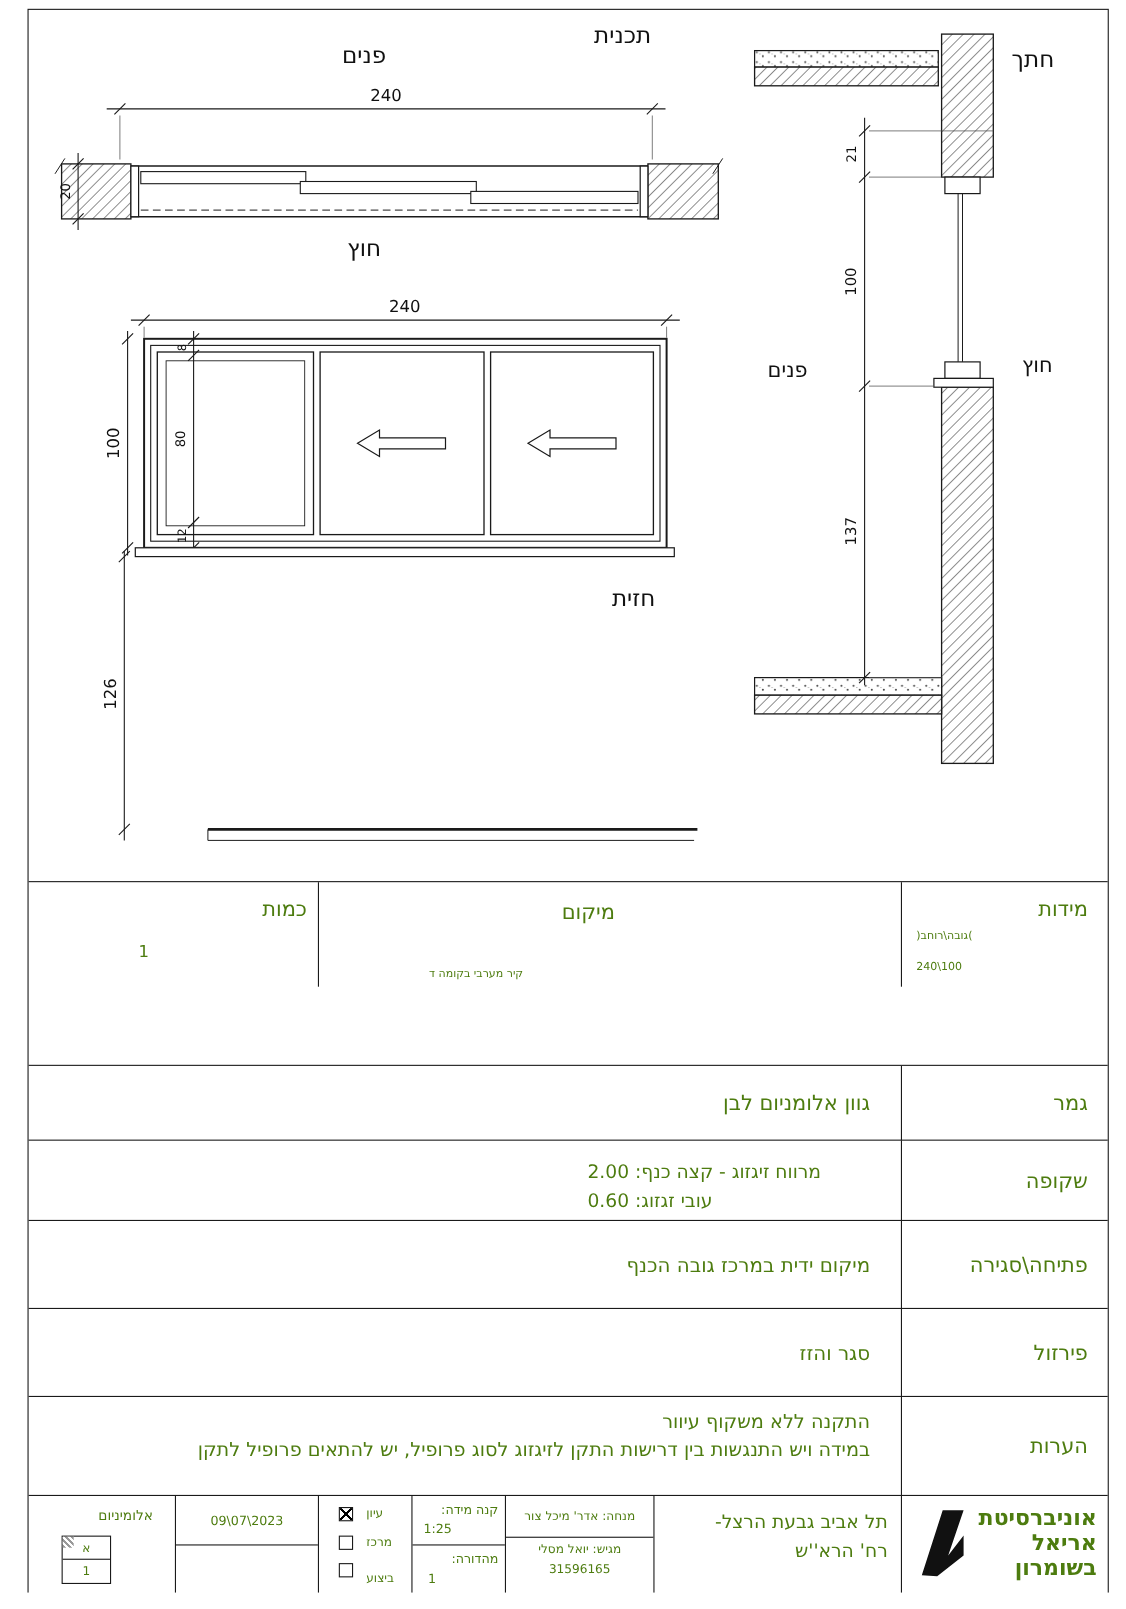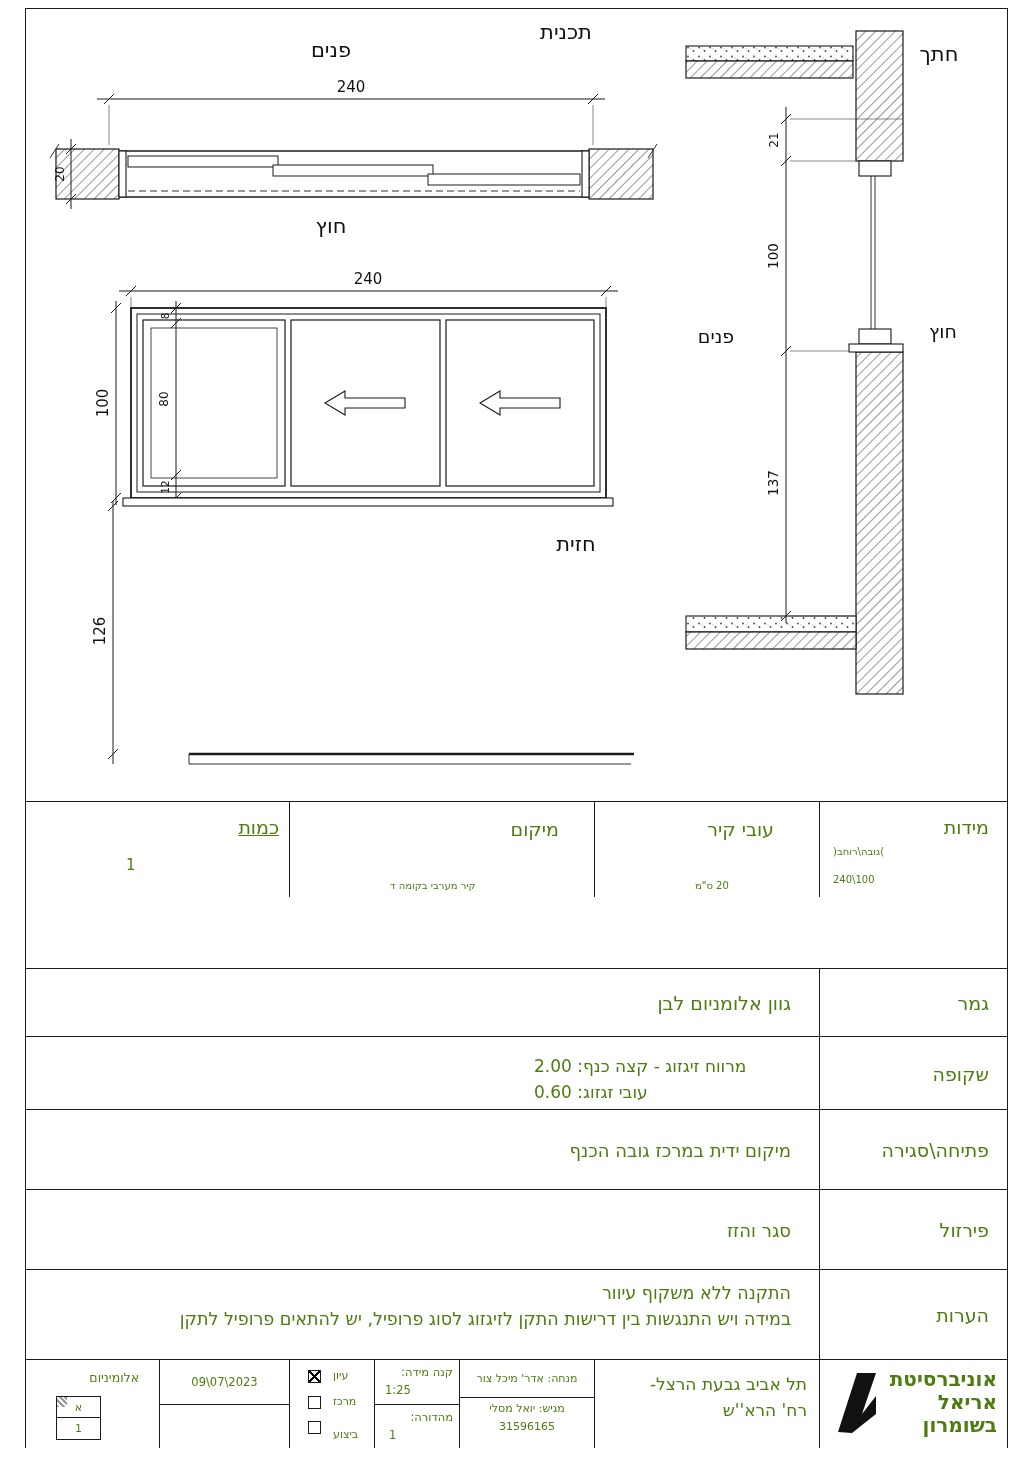--- a/index.html
+++ b/index.html
@@ -200,30 +200,26 @@
       <text x="917" y="329" class="big2">חוץ</text>
     </g>
   </svg>
 
   <div class="trow" style="top:792px;height:95px;">
     <div class="hcell" style="right:0;width:188px;border-left:1.4px solid #1a1a1a;">
       <span class="ht" style="top:14px;right:18px;">מידות</span>
       <span class="hsmall" style="top:44px;left:13px;" dir="ltr">)גובה\רוחב(</span>
       <span class="hsmall" style="top:72px;left:13px;" dir="ltr">240\100</span>
     </div>
-    <div class="hcell" style="right:188px;width:225px;border-left:1.4px solid #1a1a1a;">
-      <span class="ht" style="top:16px;right:45px;">עובי קיר</span>
-      <span class="hsmall" style="bottom:6px;left:100px;">20 ס"מ</span>
-    </div>
     <div class="hcell" style="right:413px;width:305px;border-left:1.4px solid #1a1a1a;">
       <span class="ht" style="top:16px;right:35px;">מיקום</span>
       <span class="hsmall" style="bottom:6px;left:100px;">קיר מערבי בקומה ד</span>
     </div>
     <div class="hcell" style="right:718px;left:0;">
-      <span class="ht" style="top:14px;right:10px;text-decoration:underline;">כמות</span>
+      <span class="ht" style="top:14px;right:10px;">כמות</span>
       <span style="position:absolute;top:54px;left:100px;font-size:15px;">1</span>
     </div>
   </div>
 
 
   <div class="trow row-finish" style="top:959px;height:68px;">
     <div class="lbl">גמר</div>
     <div class="val">גוון אלומניום לבן</div>
   </div>
 

